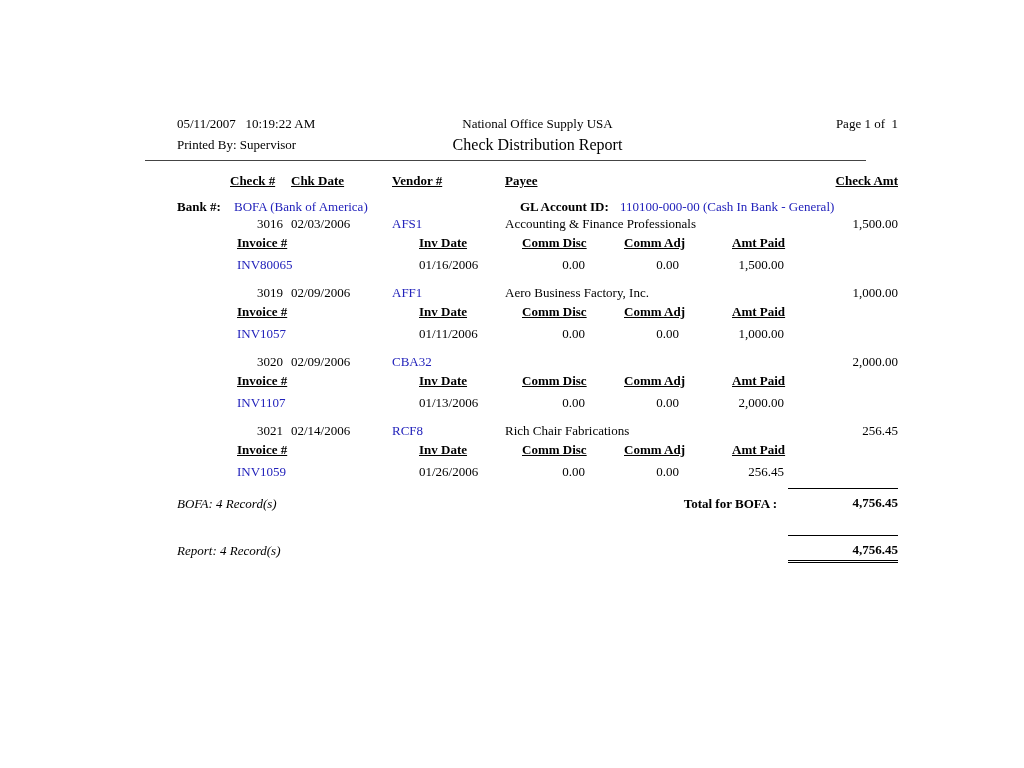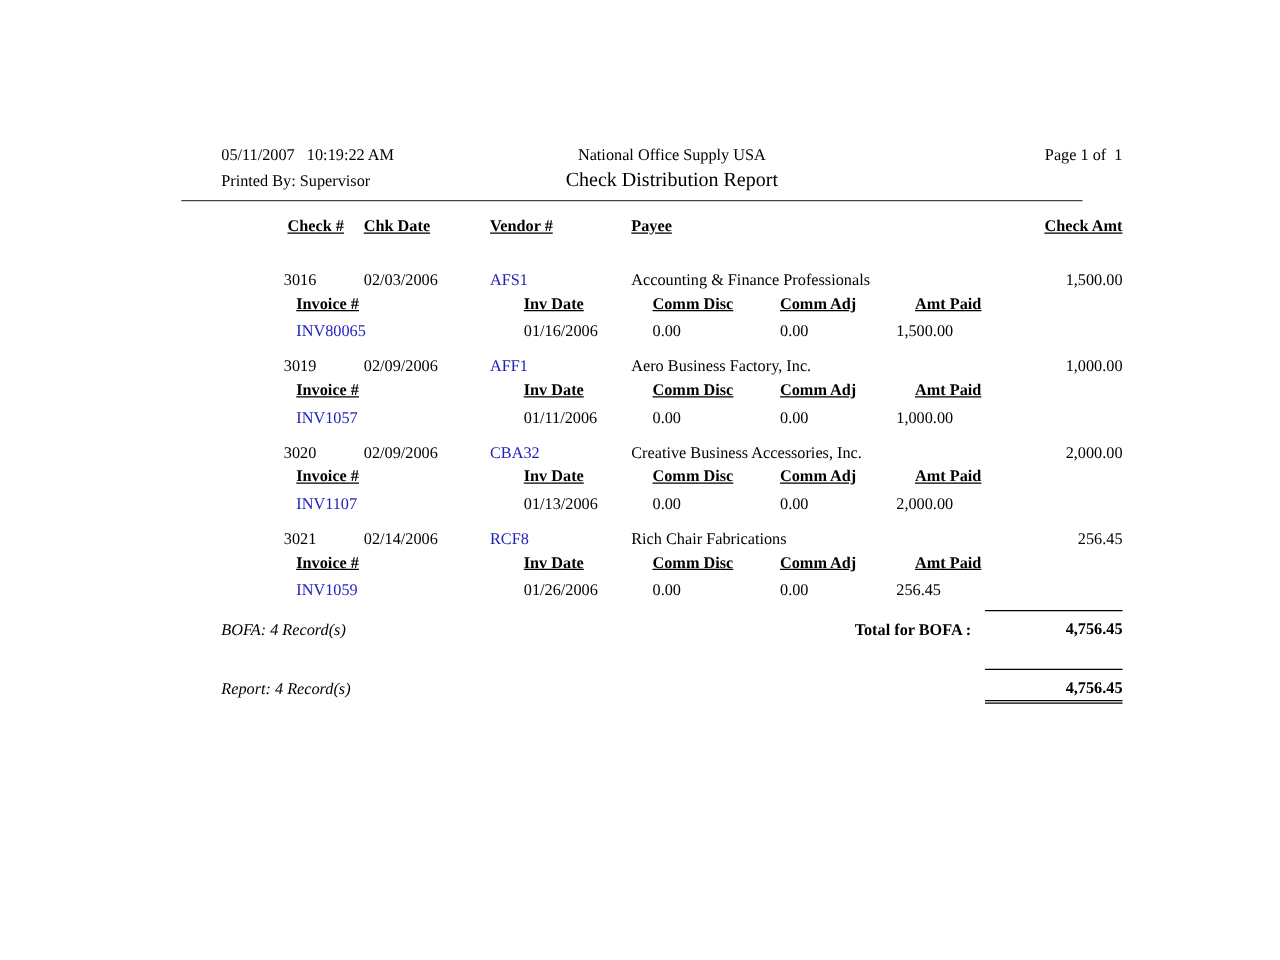--- a/index.html
+++ b/index.html
@@ -28,21 +28,21 @@
     line-height: 18px;
     white-space: nowrap;
     margin-left: 32px;
   }
   .col { position: absolute; top: 0; white-space: nowrap; }
   .pre { white-space: pre; }
   .bold { font-weight: bold; }
   .italic { font-style: italic; }
   .blue { color: var(--link-blue, #2222bb); }
   .hdr { font-weight: bold; text-decoration: underline; }
-  .num { }
+  .num { text-align: right; }
   .center-col { left: 0; width: 721px; text-align: center; font-weight: normal; }
   .title { font-size: 16px; }
   .rule {
     position: absolute;
     left: 0;
     width: 721px;
     height: 0;
     border-top: 1px solid #444444;
   }
   .amt-col { right: 0; width: 100px; text-align: right; }
@@ -85,20 +85,26 @@
   <div class="rule" style="top:50px"></div>
 
   <div class="row" style="top:62px">
     <span class="col hdr" style="left:53px">Check #</span>
     <span class="col hdr" style="left:114px">Chk Date</span>
     <span class="col hdr" style="left:215px">Vendor #</span>
     <span class="col hdr" style="left:328px">Payee</span>
     <span class="col hdr amt-col">Check Amt</span>
   </div>
 
+  <div class="row" style="top:88px">
+    <span class="col bold" style="left:0">Bank #:</span>
+    <span class="col blue" style="left:57px">BOFA (Bank of America)</span>
+    <span class="col bold" style="left:343px">GL Account ID:</span>
+    <span class="col blue" style="left:443px">110100-000-00 (Cash In Bank - General)</span>
+  </div>
 
   <div class="row" style="top:105px">
     <span class="col num" style="left:50px;width:56px">3016</span>
     <span class="col" style="left:114px">02/03/2006</span>
     <span class="col blue" style="left:215px">AFS1</span>
     <span class="col" style="left:328px">Accounting &amp; Finance Professionals</span>
     <span class="col amt-col">1,500.00</span>
   </div>
   <div class="row" style="top:124px">
     <span class="col hdr" style="left:60px">Invoice #</span>
@@ -134,21 +140,20 @@
     <span class="col" style="left:242px">01/11/2006</span>
     <span class="col num" style="left:345px;width:63px">0.00</span>
     <span class="col num" style="left:447px;width:55px">0.00</span>
     <span class="col num" style="left:540px;width:67px">1,000.00</span>
   </div>
 
   <div class="row" style="top:243px">
     <span class="col num" style="left:50px;width:56px">3020</span>
     <span class="col" style="left:114px">02/09/2006</span>
     <span class="col blue" style="left:215px">CBA32</span>
-    <span class="col" style="left:328px">Creative Business Accessories, Inc.</span>
     <span class="col amt-col">2,000.00</span>
   </div>
   <div class="row" style="top:262px">
     <span class="col hdr" style="left:60px">Invoice #</span>
     <span class="col hdr" style="left:242px">Inv Date</span>
     <span class="col hdr" style="left:345px">Comm Disc</span>
     <span class="col hdr" style="left:447px">Comm Adj</span>
     <span class="col hdr" style="left:555px">Amt Paid</span>
   </div>
   <div class="row" style="top:284px">

